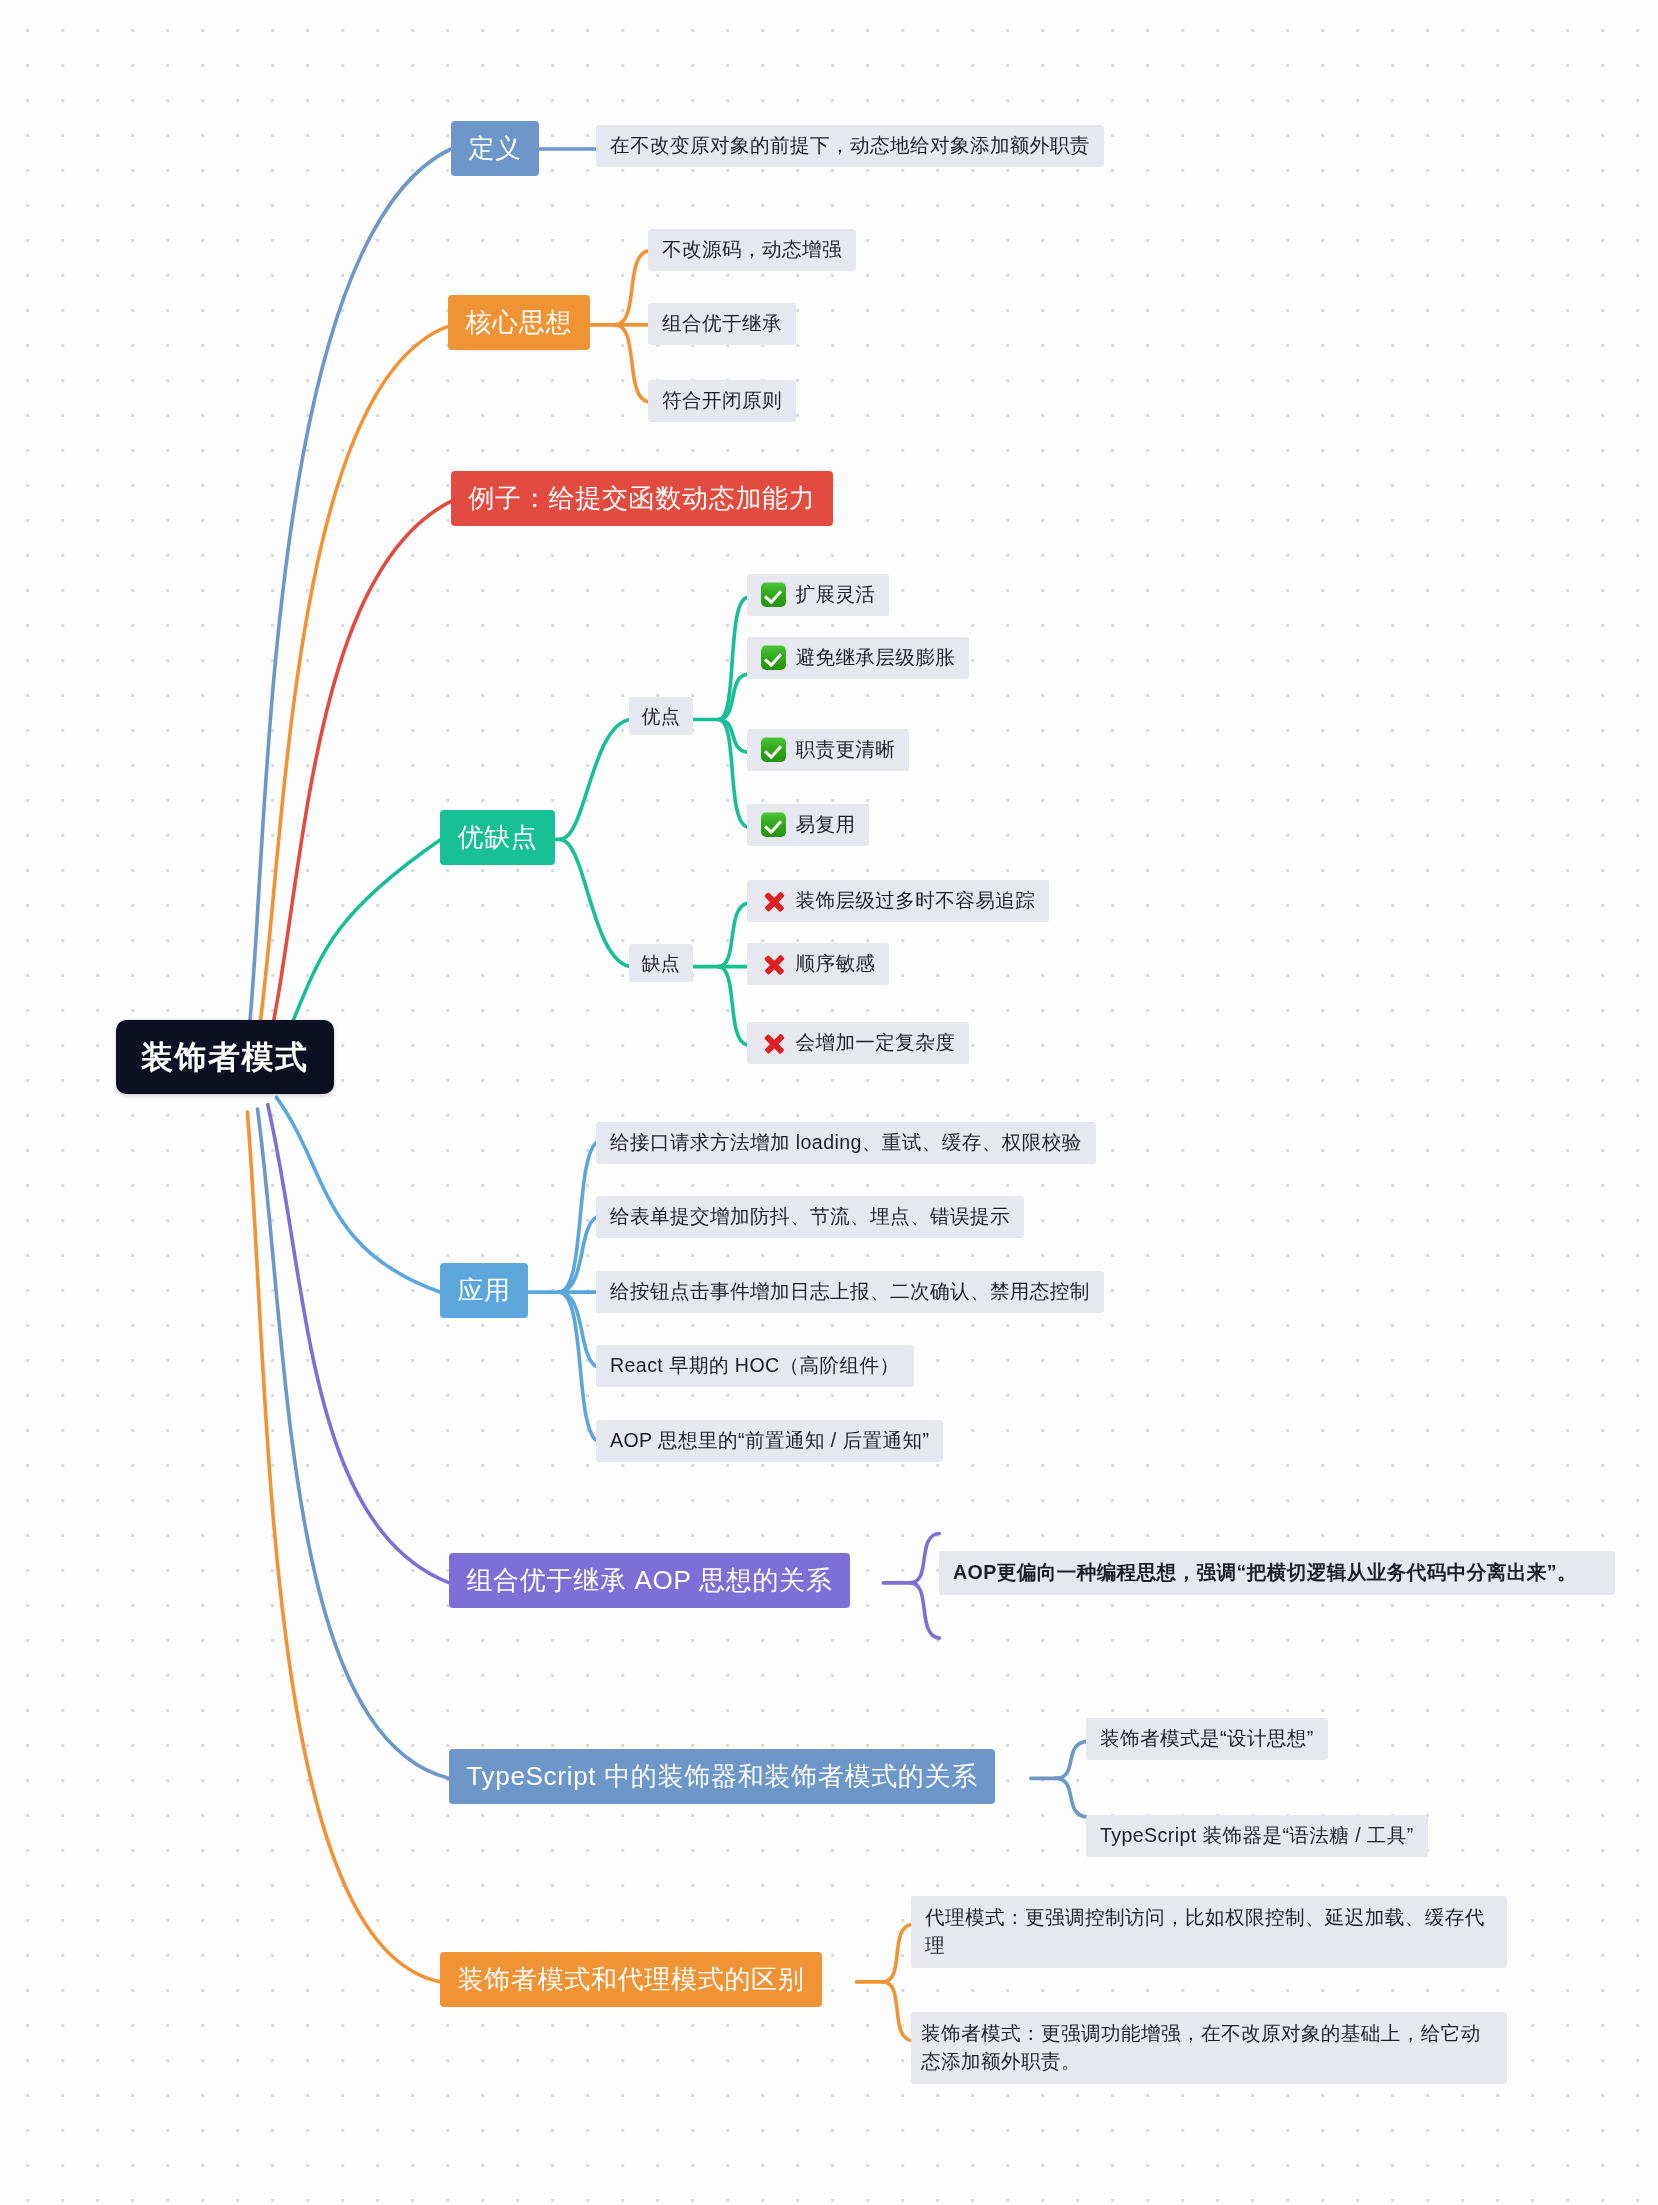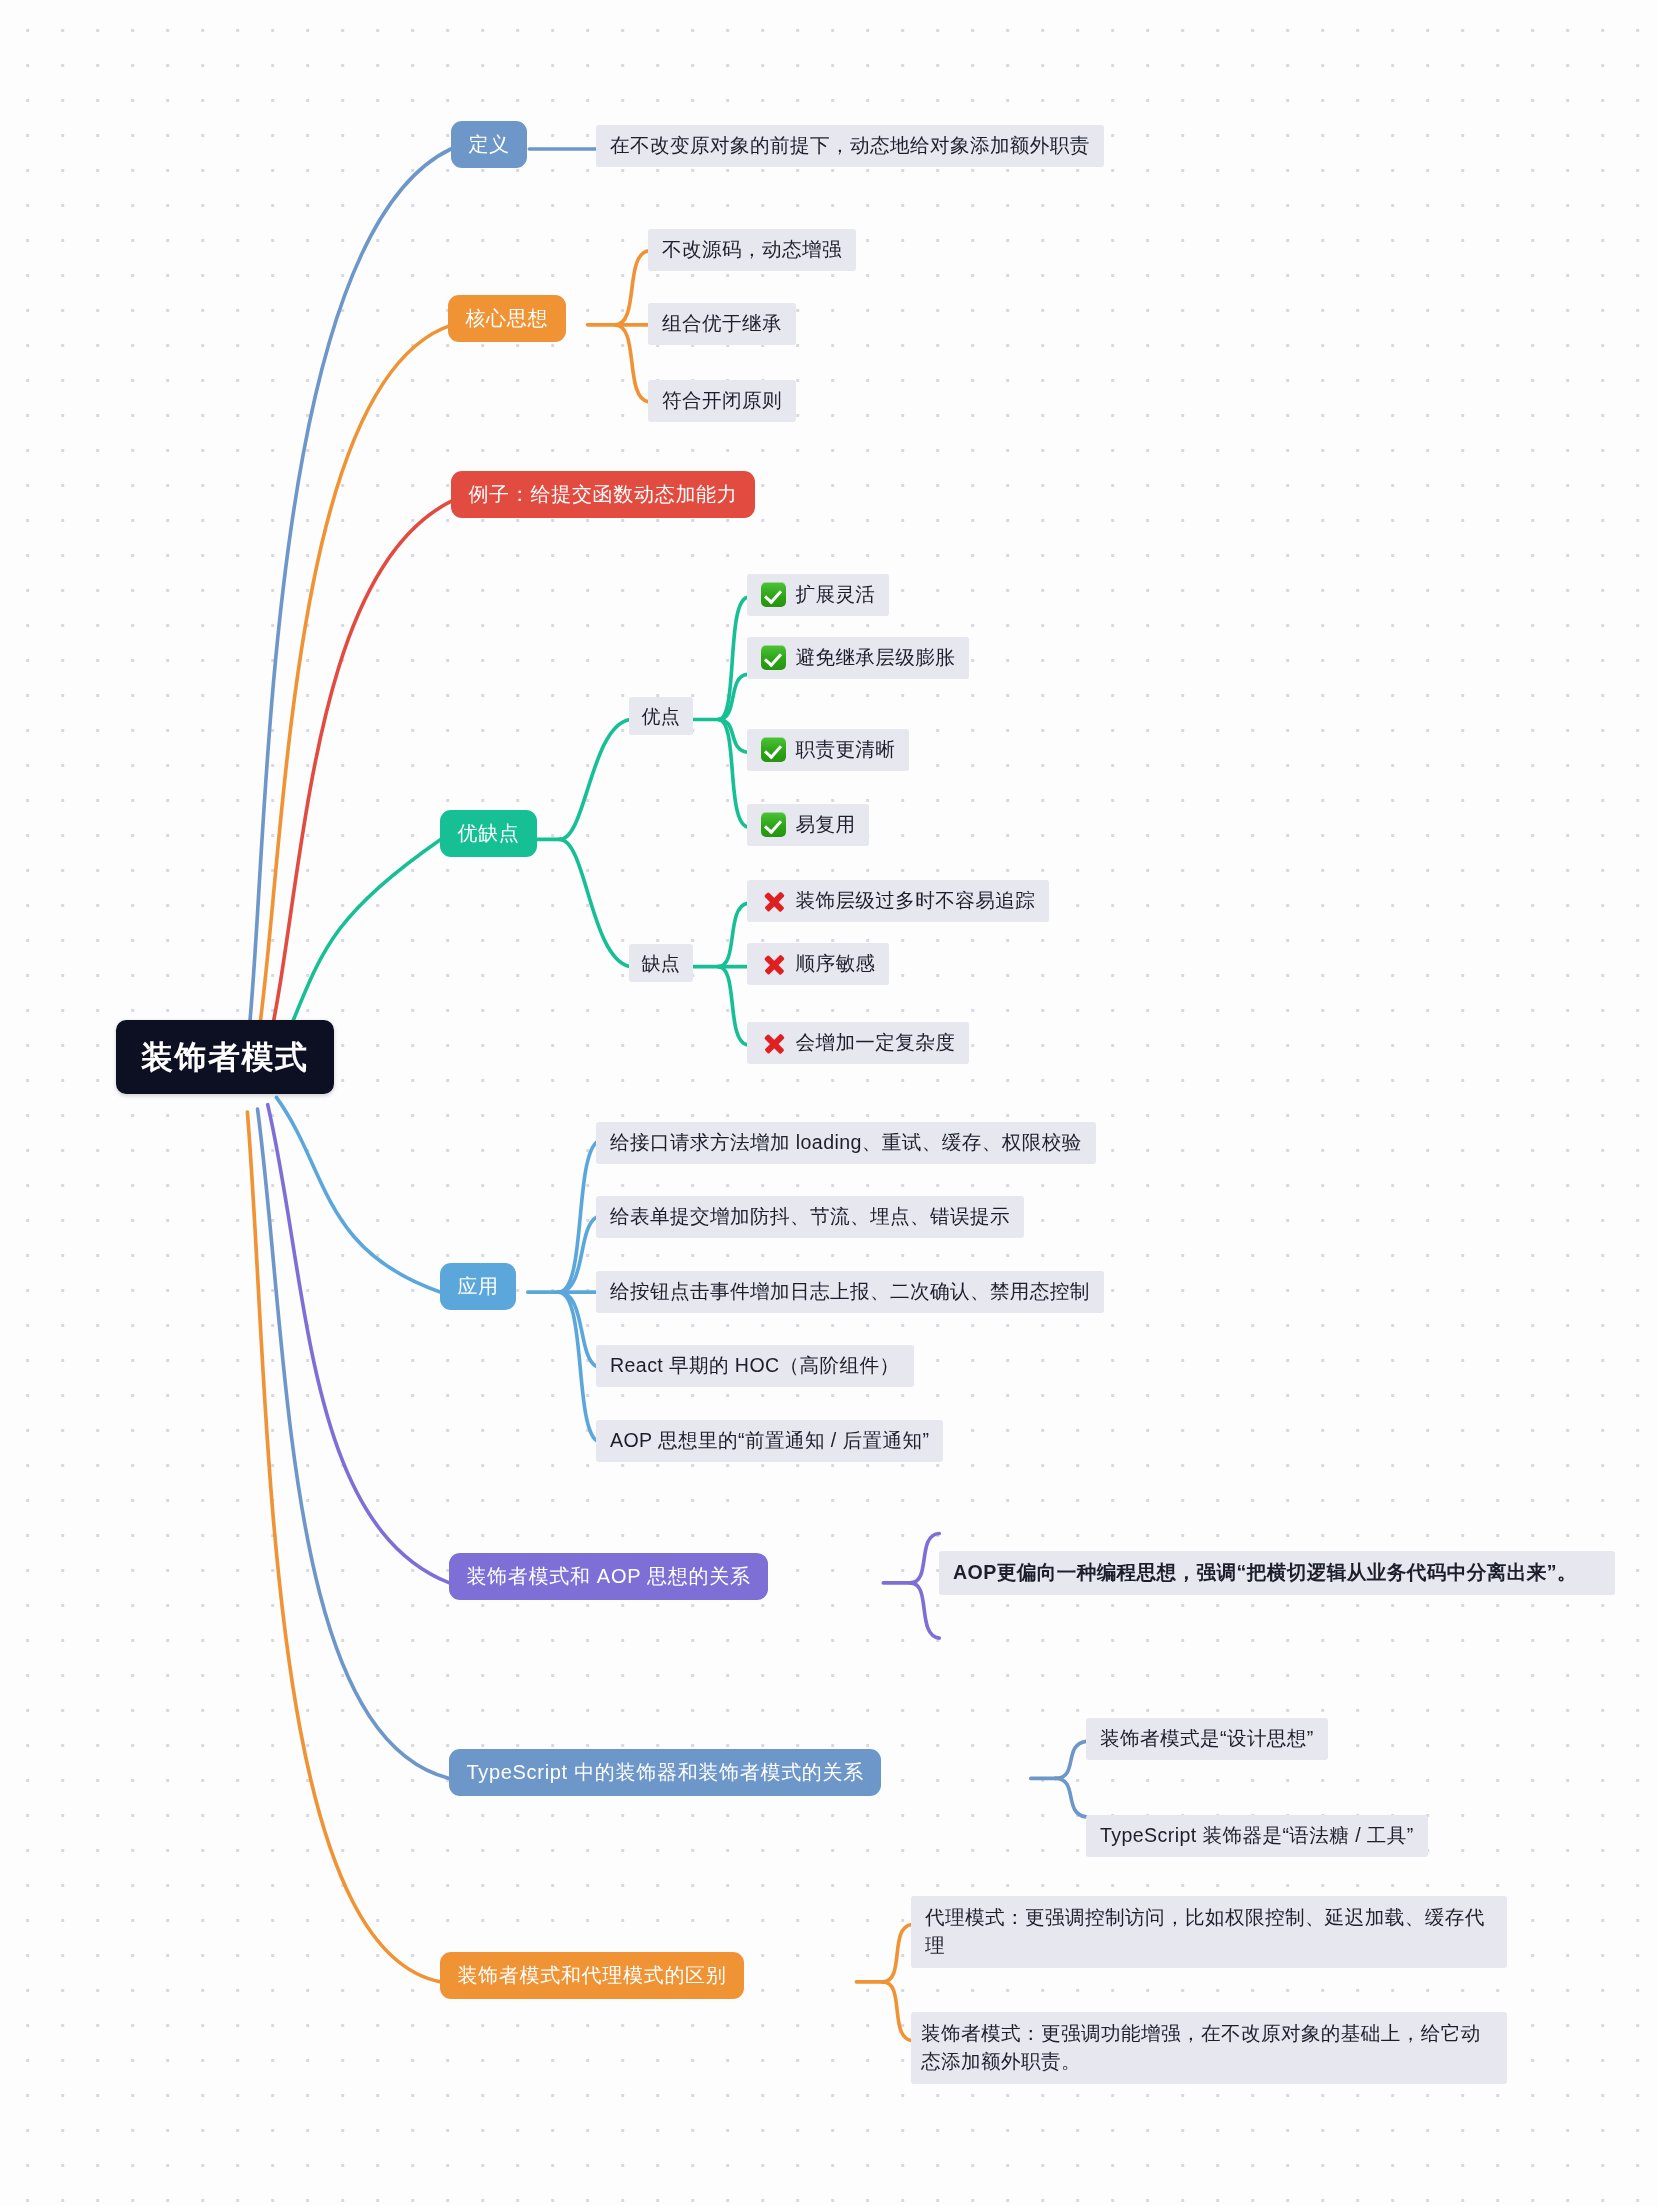--- a/index.html
+++ b/index.html
@@ -39,23 +39,23 @@
     border-radius: 10.2px;
     padding: 16px 25px;
     font-size: 32px;
     font-weight: 700;
     letter-spacing: 1.5px;
     box-shadow: 0 1.5px 4.4px rgba(0,0,0,.18);
   }
   
   .l1 {
     color: #ffffff;
-    border-radius: 11px;
+    border-radius: 4px;
     padding: 10.2px 17.4px;
-    font-size: 20px;
+    font-size: 26px;
     font-weight: 400;
     letter-spacing: 0.7px;
   }
   .l1.blue   { background: #6d96c9; }
   .l1.orange { background: #ef9335; }
   .l1.red    { background: #e24b3f; }
   .l1.green  { background: #17bf95; }
   .l1.blue2  { background: #5ba7db; }
   .l1.purple { background: #7d6fd6; }
   .l1.steel  { background: #6d96c9; }
@@ -220,21 +220,21 @@
     <span class="x-mark"></span><span>会增加一定复杂度</span>
   </div>
 
   <div class="node l1 blue2" style="left:440px; top:1263px;">应用</div>
   <div class="node chip" style="left:596px; top:1196px;">给表单提交增加防抖、节流、埋点、错误提示</div>
   <div class="node chip" style="left:596px; top:1122px;">给接口请求方法增加 loading、重试、缓存、权限校验</div>
   <div class="node chip" style="left:596px; top:1271px;">给按钮点击事件增加日志上报、二次确认、禁用态控制</div>
   <div class="node chip" style="left:596px; top:1345px;">React 早期的 HOC（高阶组件）</div>
   <div class="node chip" style="left:596px; top:1420px;">AOP 思想里的“前置通知 / 后置通知”</div>
 
-  <div class="node l1 purple" style="left:449px; top:1553px;">装饰者模式和 AOP 思想的关系</div>
+  <div class="node l1 purple" style="left:449px; top:1553px;">组合优于继承 AOP 思想的关系</div>
   <div class="node chip multiline" style="left:939px; top:1551px; width:676px;font-weight:bold;">AOP更偏向一种编程思想，强调“把横切逻辑从业务代码中分离出来”。</div>
 
   <div class="node l1 steel" style="left:449px; top:1749px;">TypeScript 中的装饰器和装饰者模式的关系</div>
   <div class="node chip" style="left:1086px; top:1718px;">装饰者模式是“设计思想”</div>
   <div class="node chip" style="left:1086px; top:1792px;margin-top:23px;">TypeScript 装饰器是“语法糖 / 工具”</div>
 
   <div class="node l1 orange2" style="left:440px; top:1952px;">装饰者模式和代理模式的区别</div>
   <div class="node chip multiline" style="left:911px; top:1896px; width:596px;">代理模式：更强调控制访问，比如权限控制、延迟加载、缓存代理</div>
   <div class="node chip multiline" style="left:911px; top:2012px; width:596px;padding-left:10px;">装饰者模式：更强调功能增强，在不改原对象的基础上，给它动态添加额外职责。</div>
 

